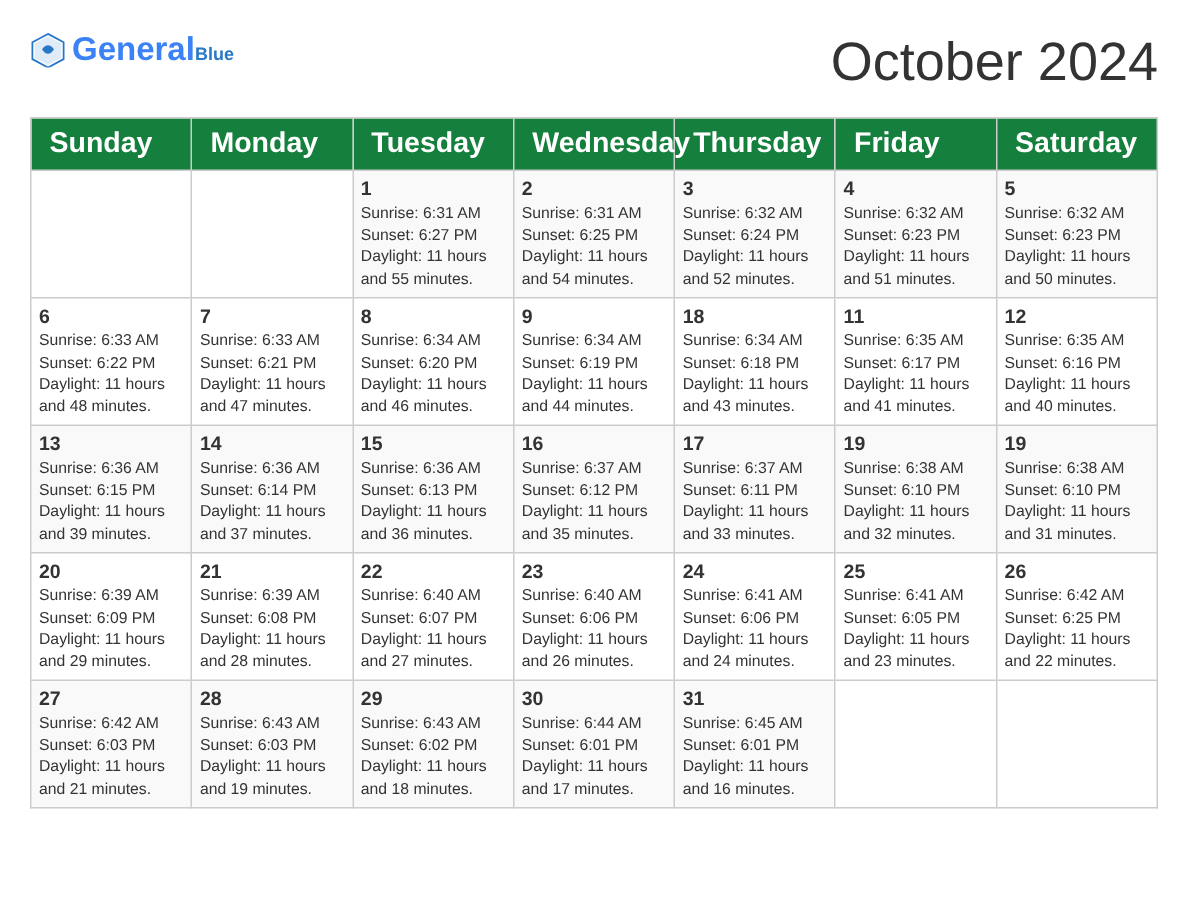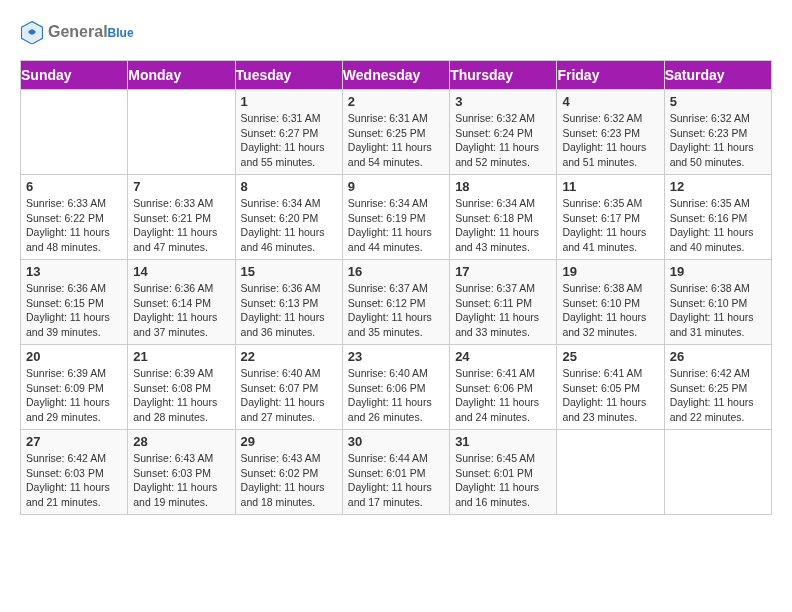--- a/index.html
+++ b/index.html
@@ -15,23 +15,23 @@
       justify-content: space-between;
       align-items: flex-start;
       margin-bottom: 16px;
     }
     .logo {
       display: flex;
       align-items: center;
       gap: 4px;
     }
     .logo-text-general {
-      font-size: 16px;
+      font-size: 22px;
       font-weight: bold;
-      color: #737373;
+      color: #3b82f6;
     }
     .logo-text-blue {
       font-size: 12px;
       font-weight: bold;
       color: #2878c8;
     }
     .logo-icon {
       width: 24px;
       height: 24px;
     }
@@ -46,25 +46,25 @@
     .location-title {
       font-size: 16px;
       color: #555;
     }
     table {
       width: 100%;
       border-collapse: collapse;
       table-layout: fixed;
     }
     thead tr th {
-      background-color: #a21caf;
+      background-color: #15803d;
       color: #fff;
       text-align: left;
-      padding: 6px 0;
-      font-size: 14px;
+      padding: 6px 12px;
+      font-size: 19px;
       border: 1px solid #ccc;
     }
     tbody tr td {
       vertical-align: top;
       border: 1px solid #ccc;
       padding: 4px 5px;
       font-size: 11px;
       color: #333;
       height: 85px;
       background: #fff;
@@ -96,20 +96,21 @@
     <svg class="logo-icon" viewBox="0 0 30 30" xmlns="http://www.w3.org/2000/svg">
       <polygon points="15,4 26,10 26,22 15,28 4,22 4,10" fill="#2878c8" opacity="0.15"></polygon>
       <polygon points="15,2 28,9 28,23 15,30 2,23 2,9" fill="none" stroke="#2878c8" stroke-width="1.5"></polygon>
       <path d="M10,15 Q15,8 20,15 Q15,22 10,15Z" fill="#2878c8"></path>
     </svg>
     <div>
       <span class="logo-text-general">General</span><span class="logo-text-blue">Blue</span>
     </div>
   </div>
   <div class="title-section">
+    <div class="month-title">October 2024</div>
   </div>
 </div>
 
 <table>
   <thead>
     <tr>
     <th>Sunday</th>
         <th>Monday</th>
         <th>Tuesday</th>
         <th>Wednesday</th>

